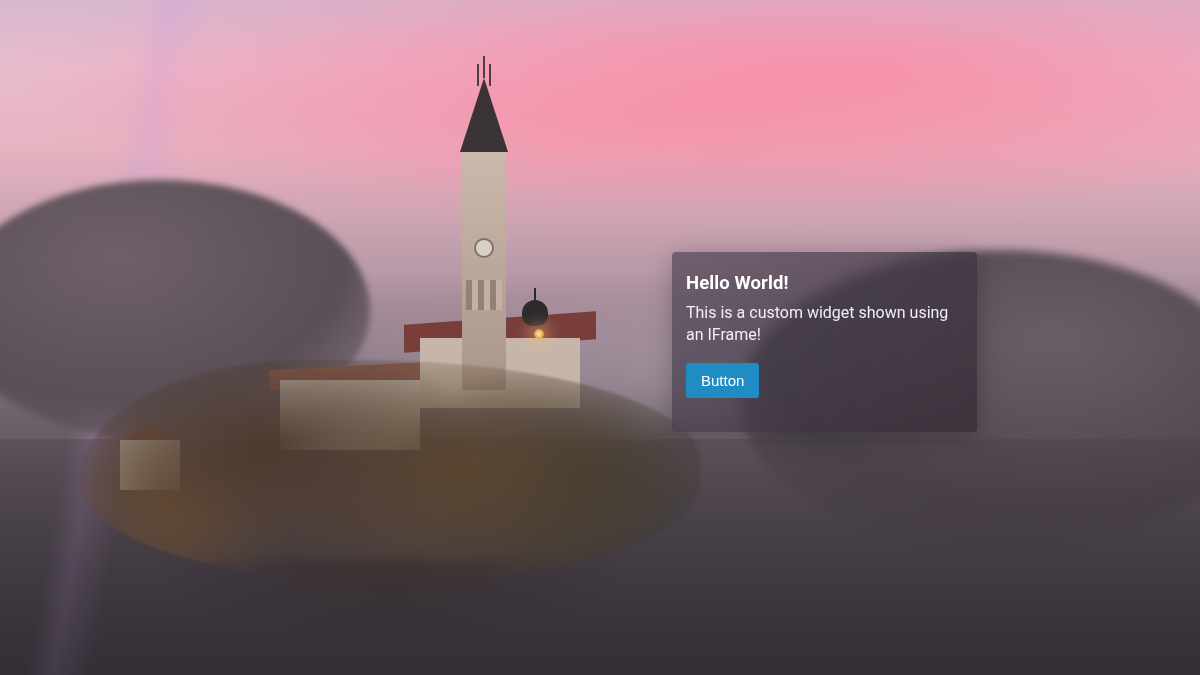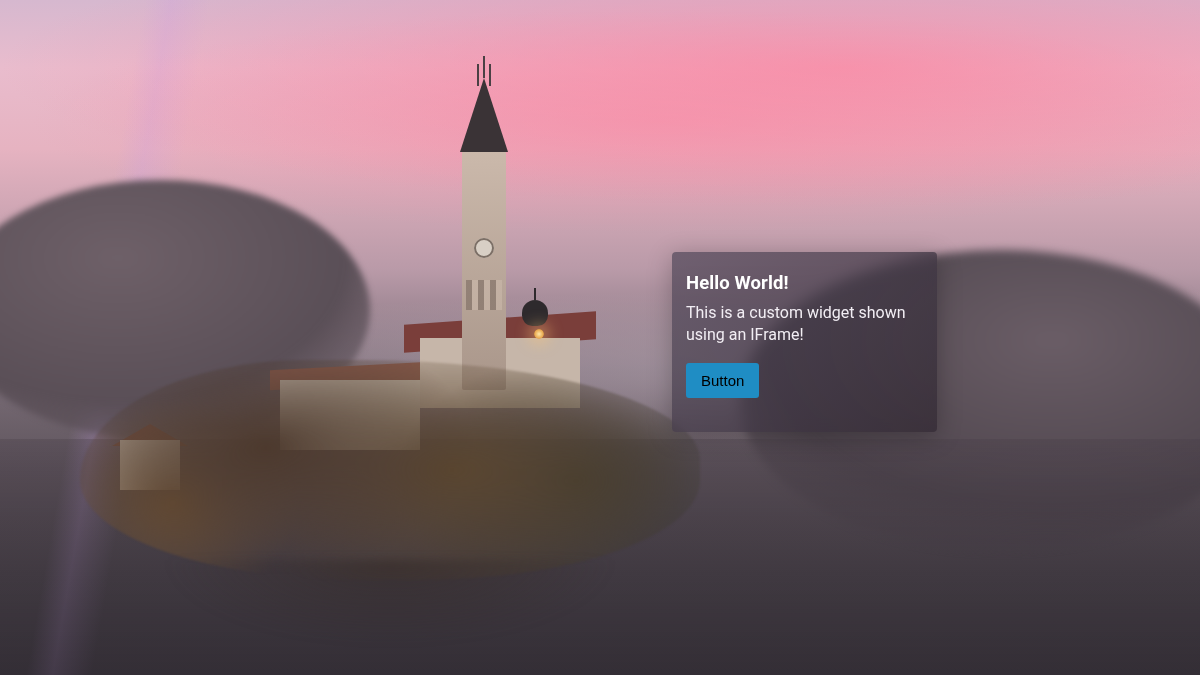--- a/index.html
+++ b/index.html
@@ -105,38 +105,38 @@
     .bldg2 { position:absolute; left:280px; top:380px; width:140px; height:70px; background:#c9bdb1; }
     .bldg2r{ position:absolute; left:270px; top:366px; width:160px; height:20px; background:#8a5a4e; transform:skewY(-3deg);}
     .hut   { position:absolute; left:120px; top:440px; width:60px; height:50px; background:#b9ada2; }
     .hutr  { position:absolute; left:112px; top:424px; width:76px; height:0;
       border-left:38px solid transparent; border-right:38px solid transparent; border-bottom:22px solid #6e4a42; }
 
     
     .card {
       position: absolute;
       left: 672px; top: 252px;
-      width: 265px; height: 180px;
+      width: 305px; height: 180px;
       padding: 20px 14px 14px 14px;
       border-radius: 4px;
       color: #ffffff;
       background:
         linear-gradient(135deg, rgba(90,80,100,0.55), rgba(50,40,50,0.55)),
         rgba(40,35,45,0.35);
       backdrop-filter: blur(6px);
       -webkit-backdrop-filter: blur(6px);
       box-shadow: 0 4px 24px rgba(0,0,0,0.25);
     }
     .card h2 { font-size: 18.5px; font-weight: 700; letter-spacing: .1px; }
     .card p  { margin-top: 8px; font-size: 16px; line-height: 1.35; font-weight: 400; color: #f2eef4; }
     .card button {
       margin-top: 18px;
       padding: 9px 15px;
       font-size: 15px;
-      color: #000000;
+      color: #ffffff;
       background: #1f8dc4;
       border: none;
       border-radius: 3px;
       cursor: pointer;
     }
   </style>
 </head>
 <body>
 
 <div class="bg"></div>

